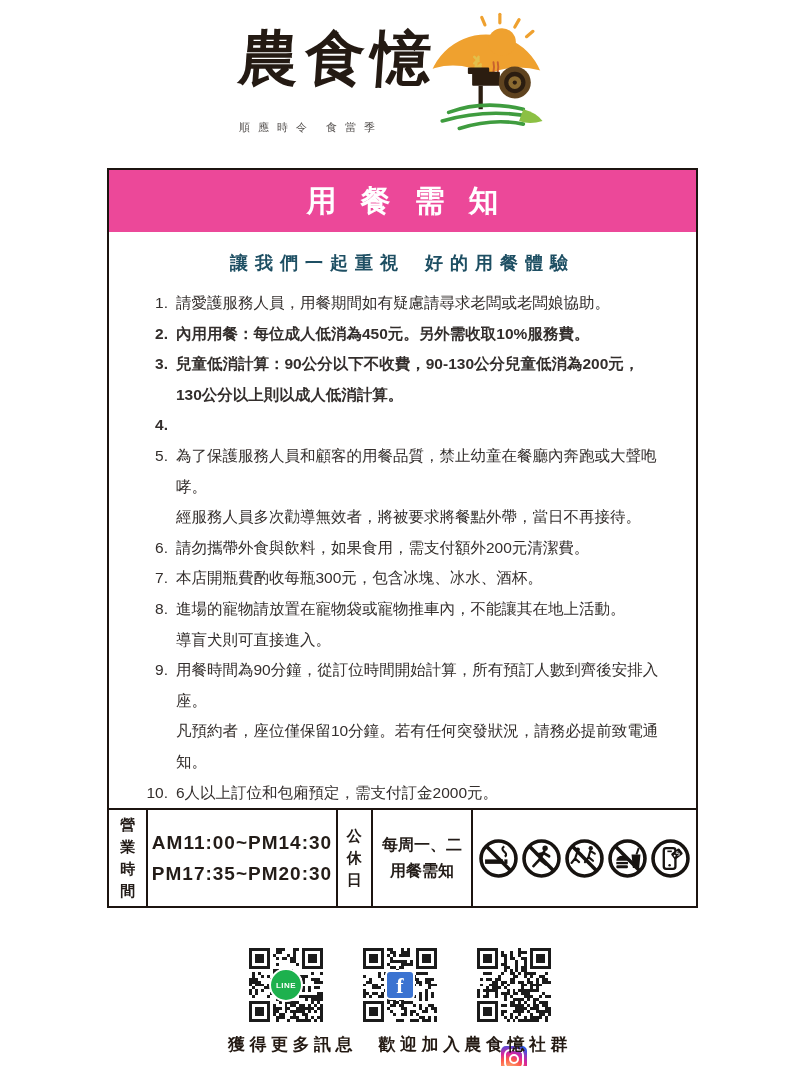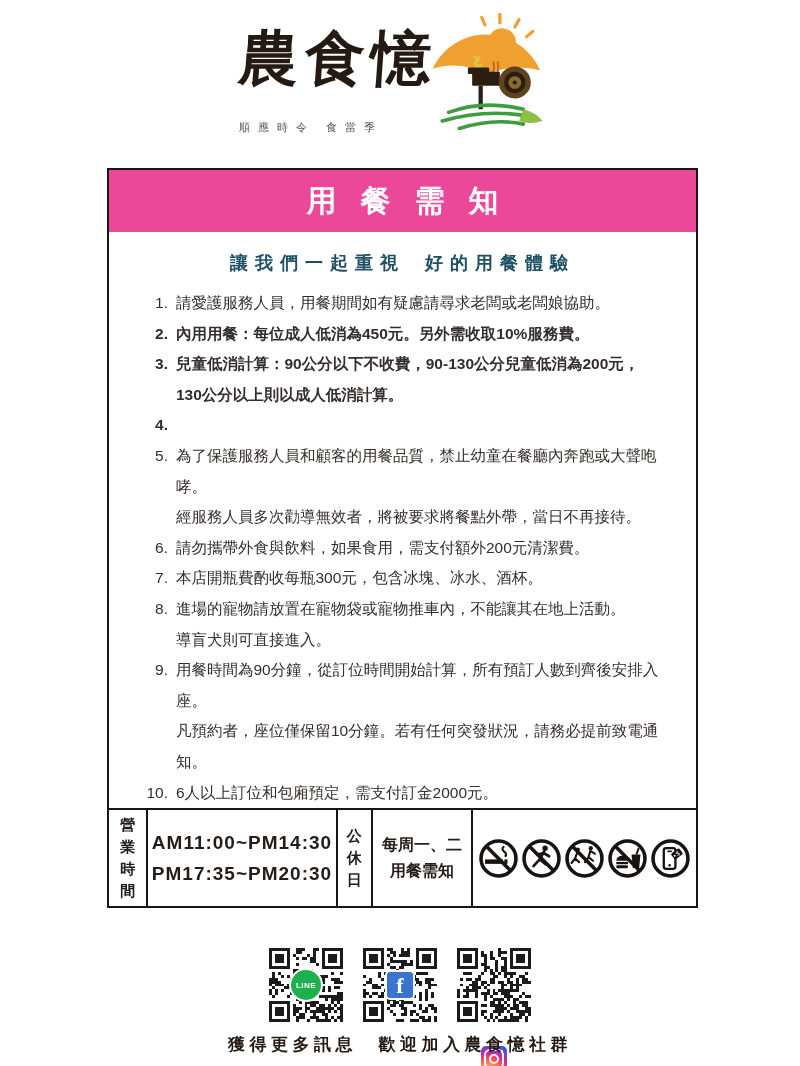--- a/index.html
+++ b/index.html
@@ -53,21 +53,21 @@
     width:18px;word-break:break-all;text-align:center;
     font-size:15px;font-weight:700;line-height:22px;color:#231c18;
   }
   .time-line{
     font-size:19px;font-weight:700;letter-spacing:1px;line-height:31px;color:#231c18;
     font-family:"Liberation Sans",sans-serif;
   }
   .closed-line{font-size:16px;font-weight:700;line-height:26px;color:#231c18;}
   .ban-icon{width:43px;height:43px;flex:none;color:#171310;}
   
-  .qr-section{position:absolute;top:948px;left:0;right:0;display:flex;justify-content:center;gap:20px;}
+  .qr-section{position:absolute;top:948px;left:0;right:0;display:flex;justify-content:center;gap:40px;}
   .qr-box{width:74px;height:74px;position:relative;background:#fff;}
   .qr-box svg{display:block;width:74px;height:74px;}
   .qr-logo{position:absolute;left:50%;top:50%;transform:translate(-50%,-50%);}
   .line-badge{
     width:30px;height:30px;border-radius:50%;background:#1db14e;border:2px solid #fff;
     display:flex;align-items:center;justify-content:center;
     color:#fff;font-size:8px;font-weight:700;letter-spacing:.5px;
   }
   .fb-badge{
     width:26px;height:26px;border-radius:5px;background:#3b73d1;border:2px solid #fff;

